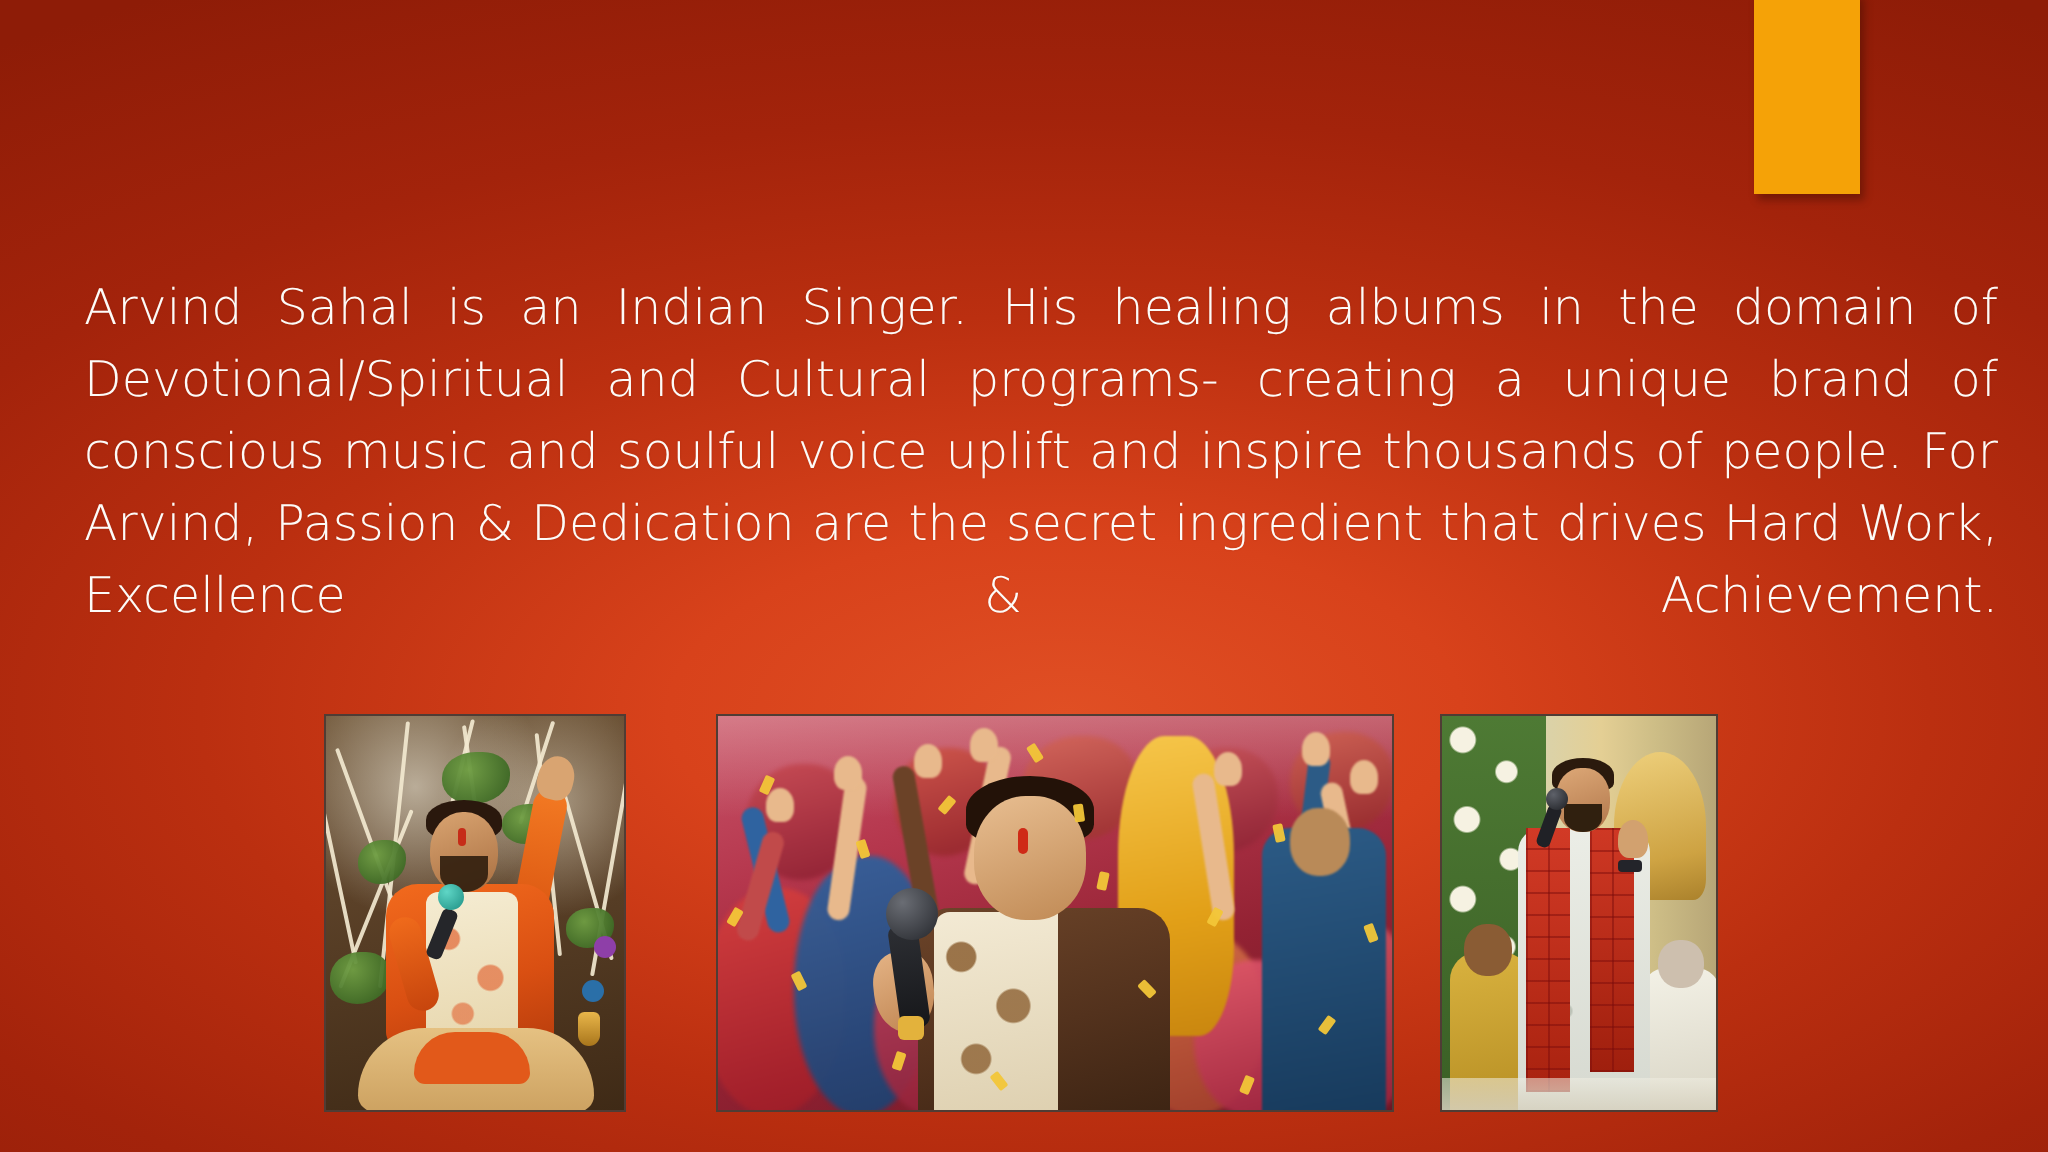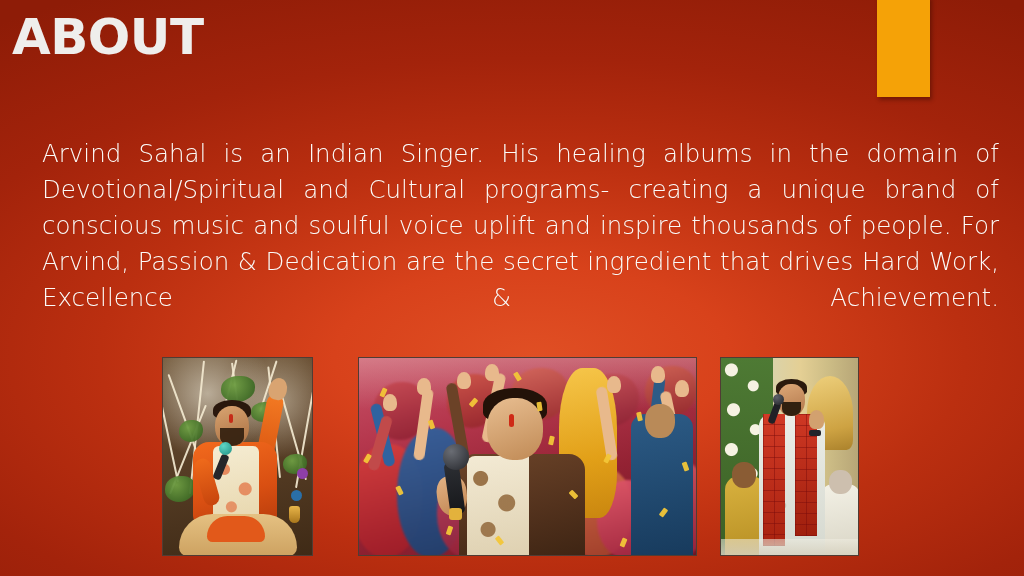--- a/index.html
+++ b/index.html
@@ -448,21 +448,20 @@
     background: linear-gradient(180deg, rgba(240,238,226,0.55), rgba(215,210,192,0.85));
   }
 </style>
 </head>
 <body>
 
 <div class="slide">
 
   <div class="accent-bar"></div>
 
-  <h1 class="slide-title">ABOUT</h1>
 
   <p class="body-text">Arvind Sahal is an Indian Singer. His healing albums in the domain of Devotional/Spiritual and Cultural programs- creating a unique brand of conscious music and soulful voice uplift and inspire thousands of people. For Arvind, Passion &amp; Dedication are the secret ingredient that drives Hard Work, Excellence &amp; Achievement.</p>
 
   <div class="photo-strip">
 
     <div class="photo photo-1">
       <div class="scene">
         <div class="p1-bg"></div>
 
         <div class="p1-branch" style="left:14px;  top:6px;   height:118px; transform:rotate(-12deg);"></div>

